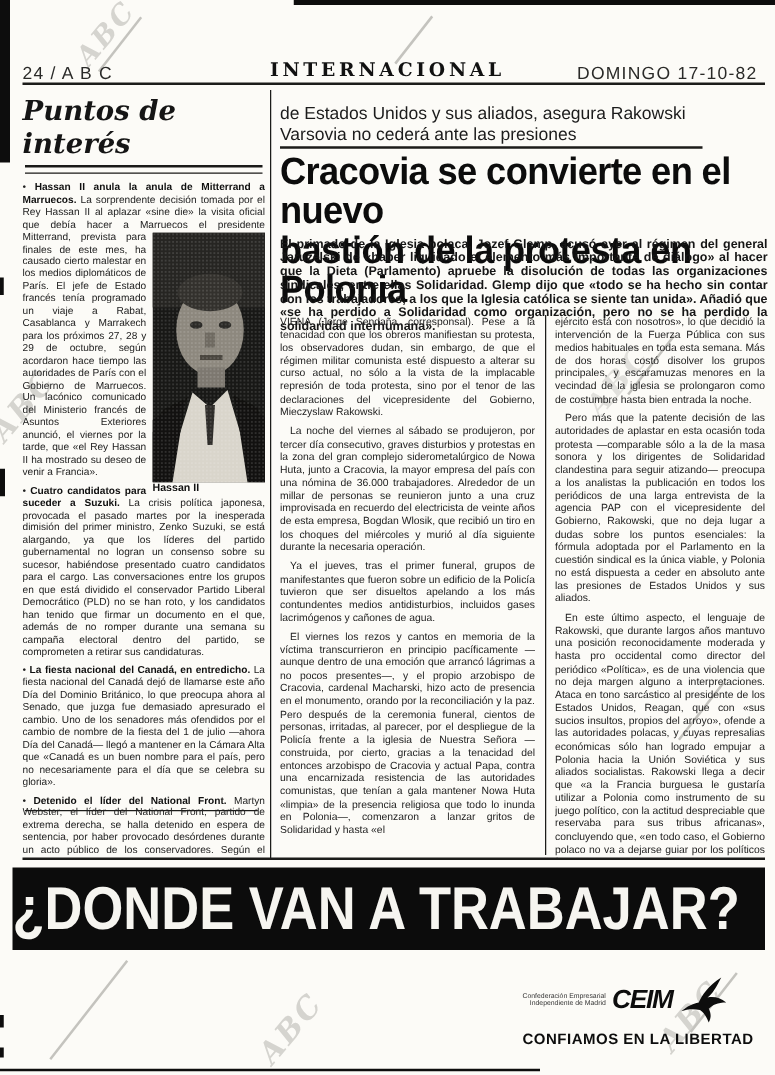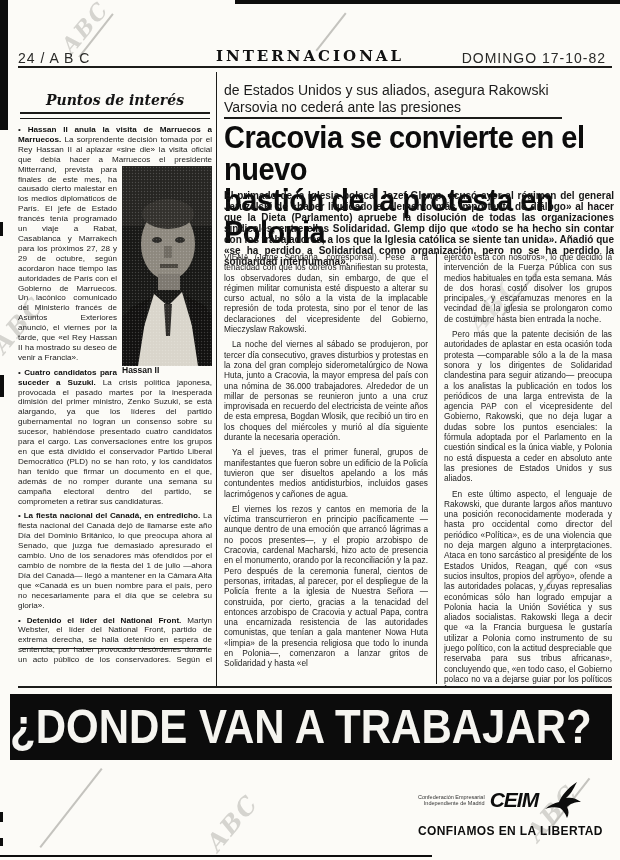--- a/index.html
+++ b/index.html
@@ -10,21 +10,21 @@
   .wm{position:absolute;color:#c8c7c2;font-family:"DejaVu Serif",serif;font-style:italic;
       font-weight:bold;font-size:24px;letter-spacing:2px;transform:rotate(-50deg);opacity:.75;}
   .wm-line{position:absolute;width:2px;background:#c4c3be;transform:rotate(38deg);transform-origin:center;}
   
   .hdr{position:absolute;top:50px;font-size:14px;letter-spacing:1px;color:#2a2a28;}
   .hdr-center{font-family:"DejaVu Serif",serif;font-weight:bold;font-size:15px;letter-spacing:3px;color:#111;}
   .rule{position:absolute;background:#1c1c1a;}
   
   .sidebar{position:absolute;left:18px;top:74px;width:194px;}
   .sb-title{font-family:"DejaVu Serif",serif;font-style:italic;font-weight:bold;
-            font-size:14px;text-align:center;padding:2px 0 4px 0;margin-top:16px;}
+            font-size:22px;text-align:left;padding:2px 0 4px 0;}
   .sb-title-rule{height:4px;border-top:2px solid #1a1a18;border-bottom:1px solid #1a1a18;margin:0 2px;}
   .sb-body{margin-top:6px;height:540px;overflow:hidden;font-size:8.1px;line-height:9.9px;
            text-align:justify;color:#222;}
   .sb-body p{margin:0 0 5px 0;}
   .sb-lead{font-weight:bold;color:#101010;}
   .photo-float{float:right;width:90px;margin:1px 0 2px 5px;}
   .photo-float svg{display:block;width:90px;height:200px;}
   .caption{text-align:center;font-weight:bold;font-size:8.5px;margin-top:2px;color:#111;}
   
   .kicker{position:absolute;left:224px;top:82px;width:388px;font-size:14px;line-height:16.5px;color:#1b1b1b;}
@@ -85,21 +85,21 @@
   <div class="rule" style="left:436px;top:252px;width:1px;height:432px;"></div>
   <div class="rule" style="left:20px;top:648px;width:186px;height:1px;"></div>
   <div class="rule" style="left:18px;top:686px;width:594px;height:2px;"></div>
 
   <div class="sidebar">
     <div class="sb-title">Puntos de interés</div>
     <div class="sb-title-rule"></div>
     <div class="sb-body">
       <p>
         <span>• </span>
-        <span class="sb-lead">Hassan II anula la visita de Marruecos a Marruecos. </span>
+        <span class="sb-lead">Hassan II anula la anula de Mitterrand a Marruecos. </span>
         <span>La sorprendente decisión tomada por el Rey Hassan II al aplazar «sine die» la visita oficial que debía hacer a Marruecos el presidente</span>
         <span class="photo-float">
           <svg viewBox="0 0 90 200" xmlns="http://www.w3.org/2000/svg">
             <defs>
               <pattern id="halftone" width="3" height="3" patternUnits="userSpaceOnUse">
                 <rect width="3" height="3" fill="none"></rect>
                 <circle cx="1.5" cy="1.5" r="0.7" fill="#ffffff" opacity="0.18"></circle>
               </pattern>
             </defs>
             <rect width="90" height="200" fill="#181816"></rect>

